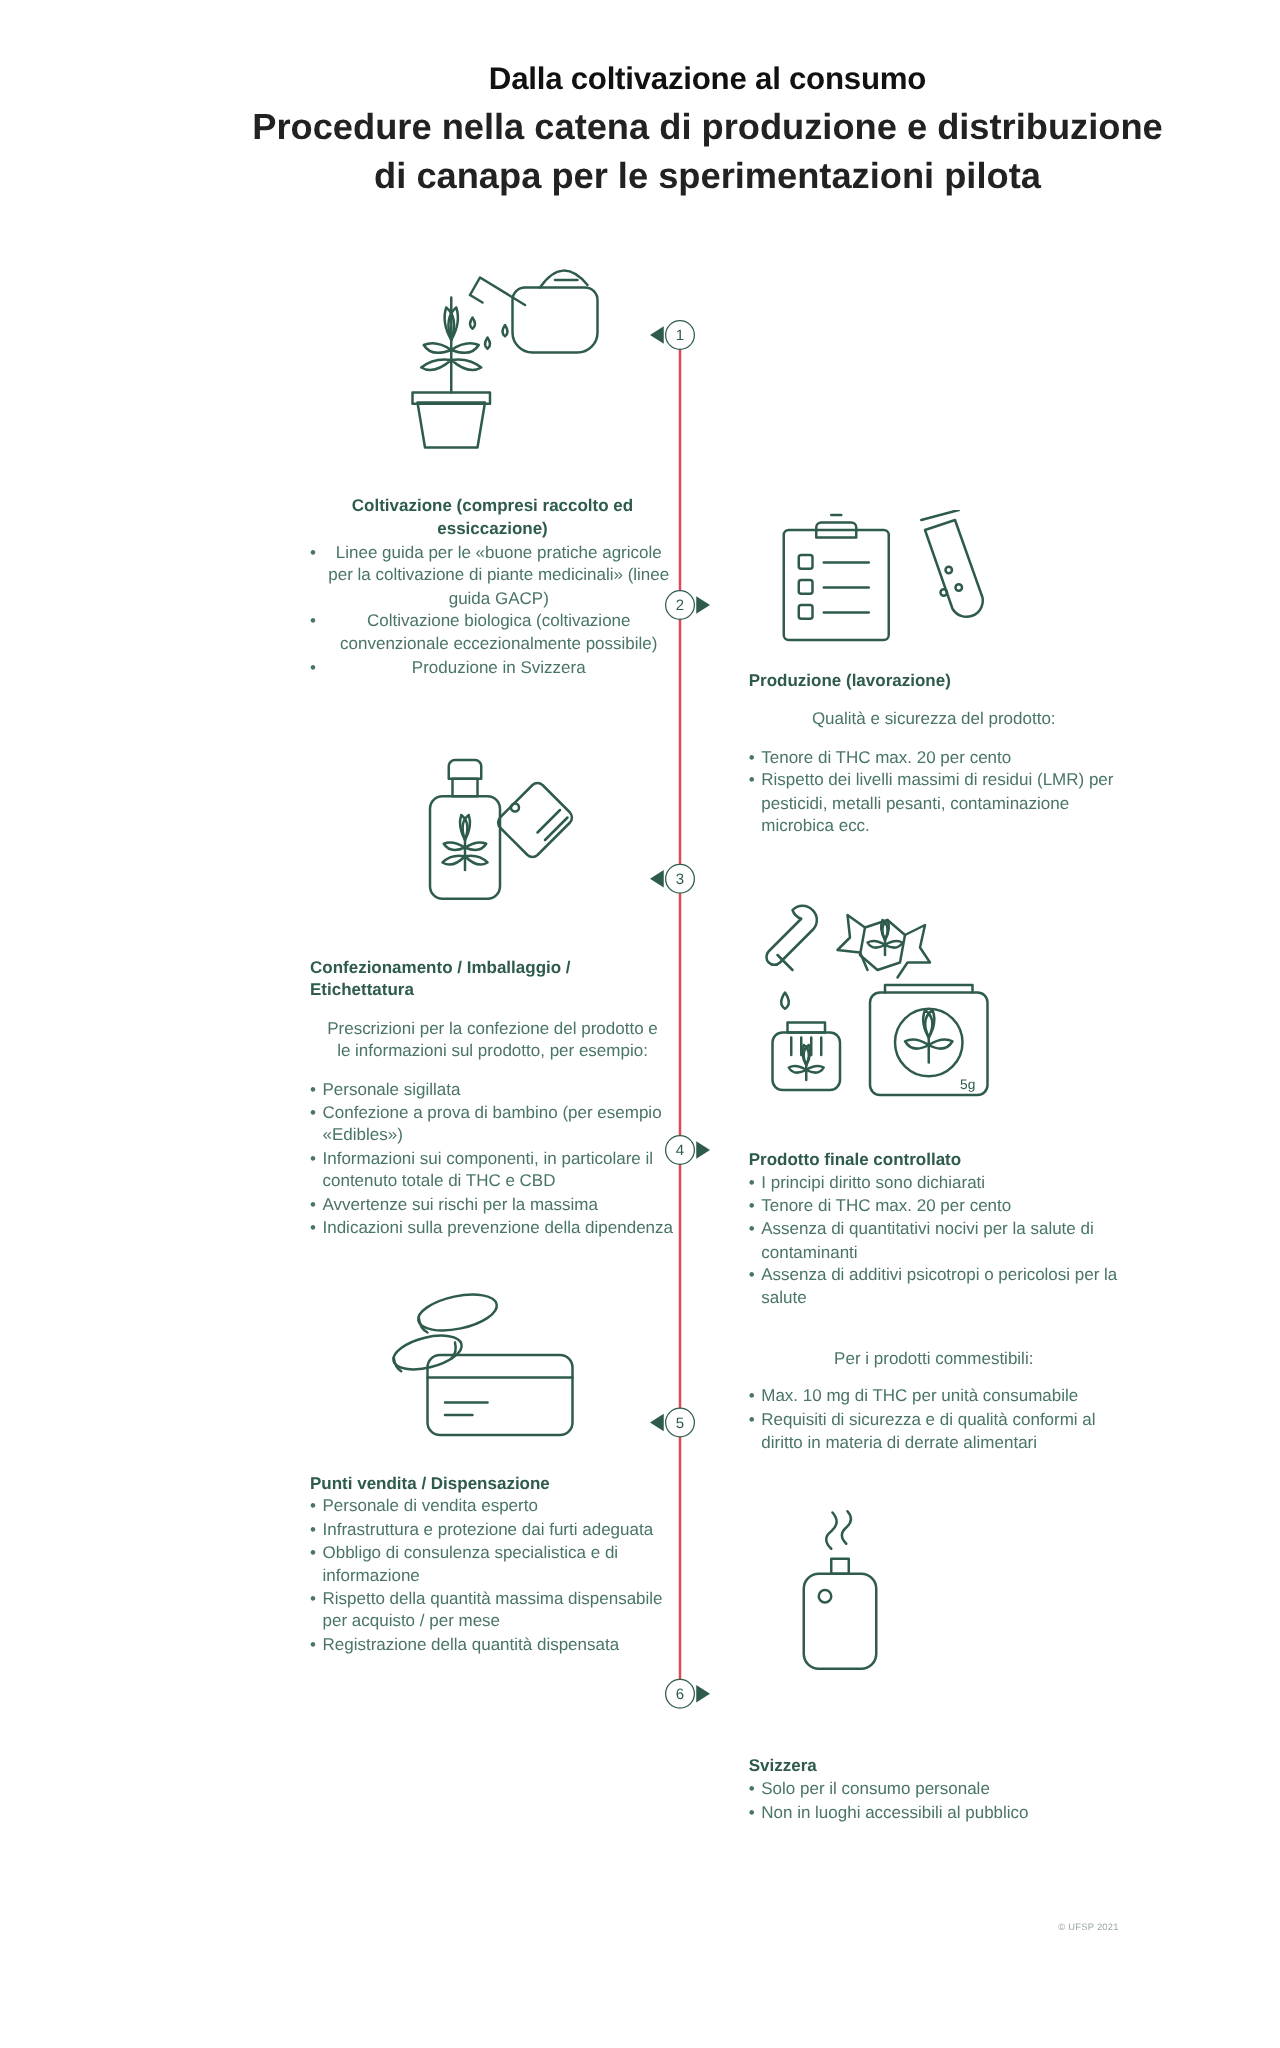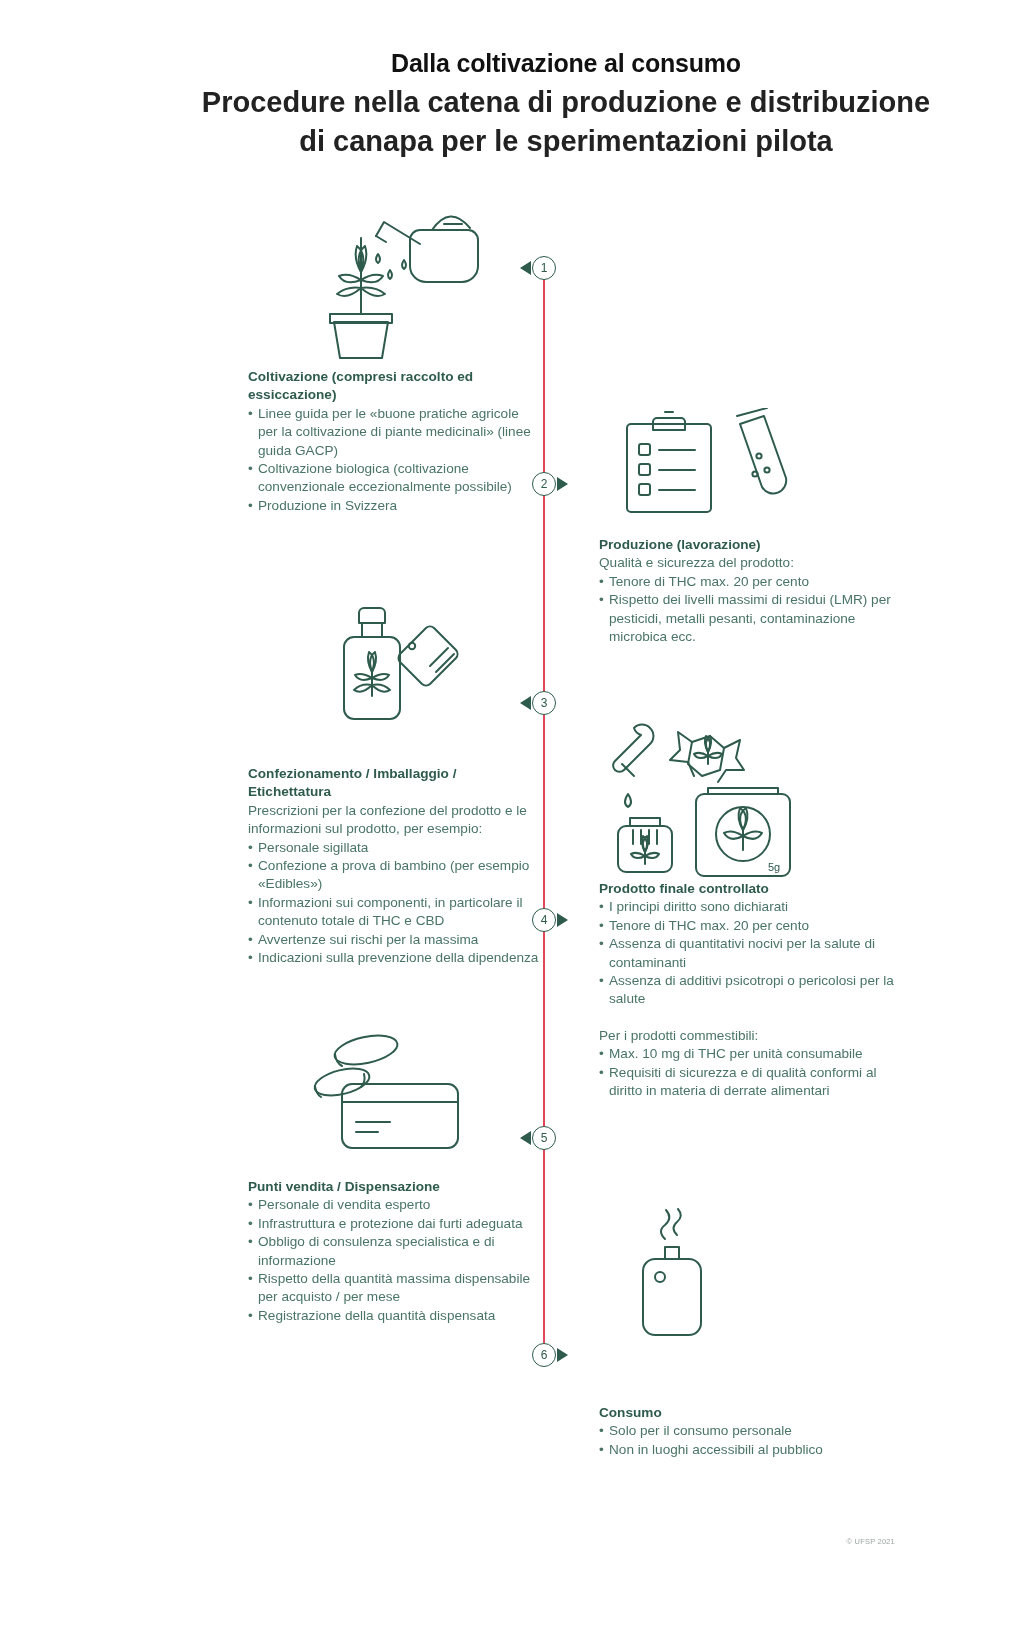--- a/index.html
+++ b/index.html
@@ -104,22 +104,23 @@
   .block.left  { left: 194px; width: 292px; }
   .block.right { left: 545px; width: 296px; }
   .block h3 {
     margin: 0 0 0 0;
     font-size: 13.6px;
     font-weight: bold;
     color: #2e5b4c;
     line-height: 18.4px;
   }
   .block .lead {
-    margin: 0;
+    margin: 12px;
     color: #4a7566;
+    text-align: center;
   }
   .block ul {
     list-style: none;
     margin: 0;
     padding: 0;
   }
   .block li {
     position: relative;
     padding-left: 10px;
     color: #4a7566;
@@ -211,21 +212,21 @@
       <path d="M45 92 q-12 -8 -22 -4 q6 10 22 4z"></path>
       <path d="M45 92 q12 -8 22 -4 q-6 10 -22 4z"></path>
       <path d="M45 100 q-14 -2 -24 6 q10 6 24 -6z"></path>
       <path d="M45 100 q14 -2 24 6 q-10 6 -24 -6z"></path>
       <path d="M45 84 q-8 -14 -4 -26 q10 8 4 26z"></path>
       <path d="M45 84 q8 -14 4 -26 q-10 8 -4 26z"></path>
       <path d="M45 82 v-32"></path>
     </svg>
   </div>
 
-  <div class="block left" style="top:368px;">
+  <div class="block left" style="top:396px;text-align:center;">
     <h3>Coltivazione (compresi raccolto ed essiccazione)</h3>
     <ul>
       <li>Linee guida per le «buone pratiche agricole per la coltivazione di piante medicinali» (linee guida GACP)</li>
       <li>Coltivazione biologica (coltivazione convenzionale eccezionalmente possibile)</li>
       <li>Produzione in Svizzera</li>
     </ul>
   </div>
 
   <div class="illus" style="left:565px; top:408px;">
     <svg width="170" height="110" viewBox="0 0 170 110" fill="none" stroke="#2e5b4c" stroke-width="2" stroke-linecap="round" stroke-linejoin="round">
@@ -329,21 +330,21 @@
 
       <path d="M131 132 v-20"></path>
       <path d="M131 118 q-11 -7 -19 -3 q6 10 19 3z"></path>
       <path d="M131 118 q11 -7 19 -3 q-6 10 -19 3z"></path>
       <path d="M131 112 q-7 -12 -3 -22 q10 7 3 22z"></path>
       <path d="M131 112 q7 -12 3 -22 q-10 7 -3 22z"></path>
       <text x="156" y="153" fill="#2e5b4c" stroke="none" font-family="Liberation Sans, sans-serif" font-size="11">5g</text>
     </svg>
   </div>
 
-  <div class="block right" style="top:880px;">
+  <div class="block right" style="top:919px;">
     <h3>Prodotto finale controllato</h3>
     <ul>
       <li>I principi diritto sono dichiarati</li>
       <li>Tenore di THC max. 20 per cento</li>
       <li>Assenza di quantitativi nocivi per la salute di contaminanti</li>
       <li>Assenza di additivi psicotropi o pericolosi per la salute</li>
     </ul>
     <div class="gap"></div>
     <p class="lead">Per i prodotti commestibili:</p>
     <ul>
@@ -388,21 +389,21 @@
 
       <path d="M36 42 h14 v12 h-14z"></path>
 
       <path d="M26 54 h34 a12 12 0 0 1 12 12 v52 a12 12 0 0 1 -12 12 h-34 a12 12 0 0 1 -12 -12 v-52 a12 12 0 0 1 12 -12z"></path>
 
       <circle cx="31" cy="72" r="5"></circle>
     </svg>
   </div>
 
   <div class="block right" style="top:1404px;">
-    <h3>Consumo</h3>
+    <h3>Svizzera</h3>
     <ul>
       <li>Solo per il consumo personale</li>
       <li>Non in luoghi accessibili al pubblico</li>
     </ul>
   </div>
 
   <div class="copyright">© UFSP 2021</div>
 
 </div>
 

